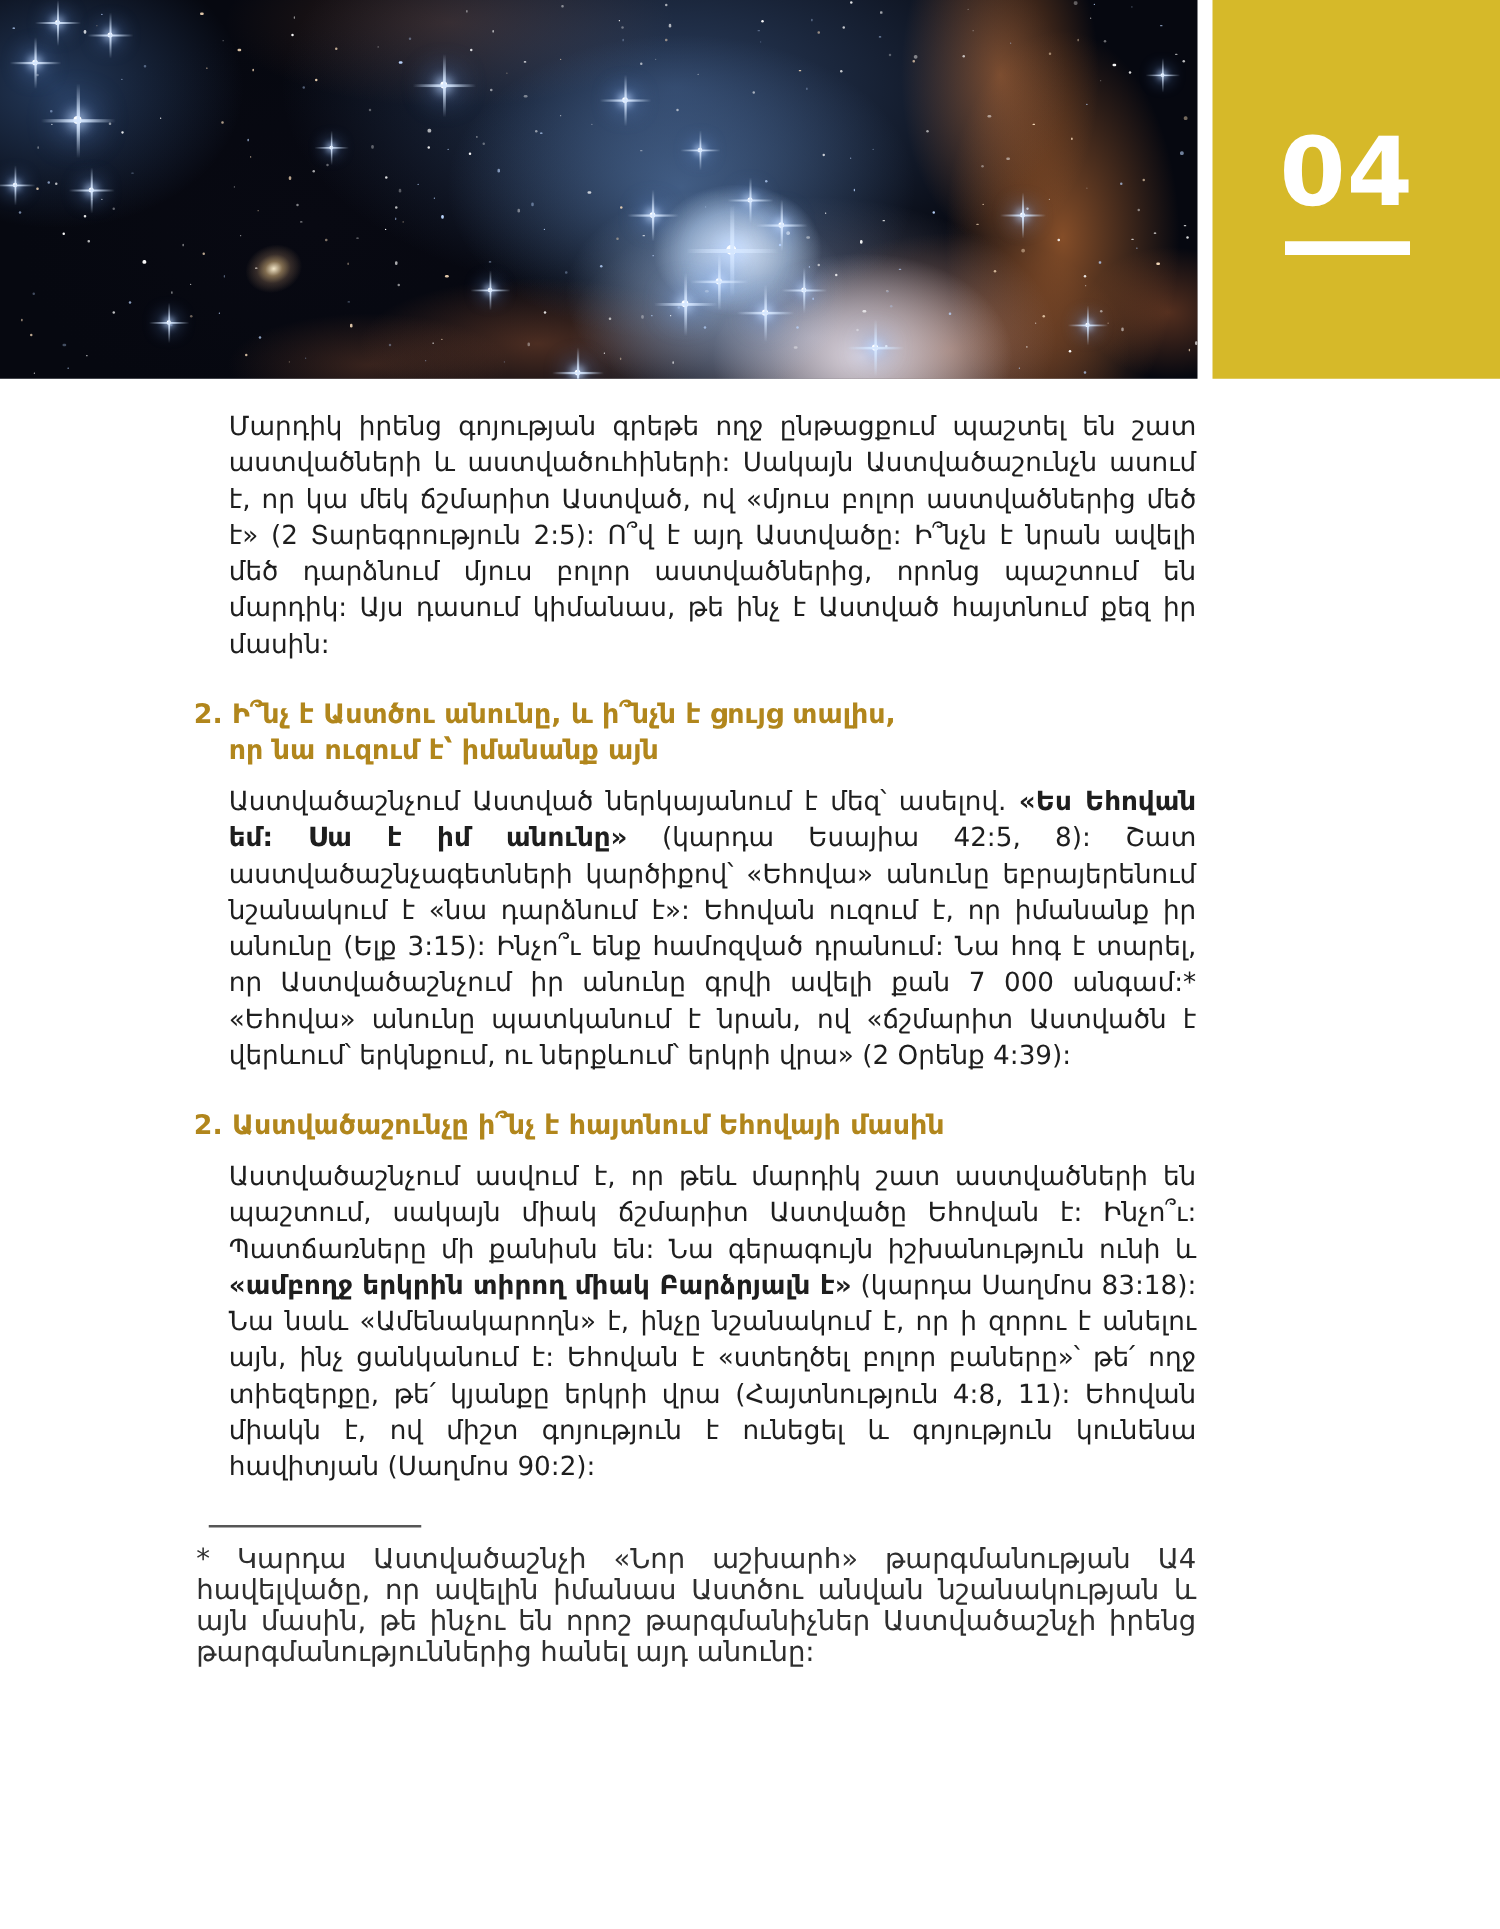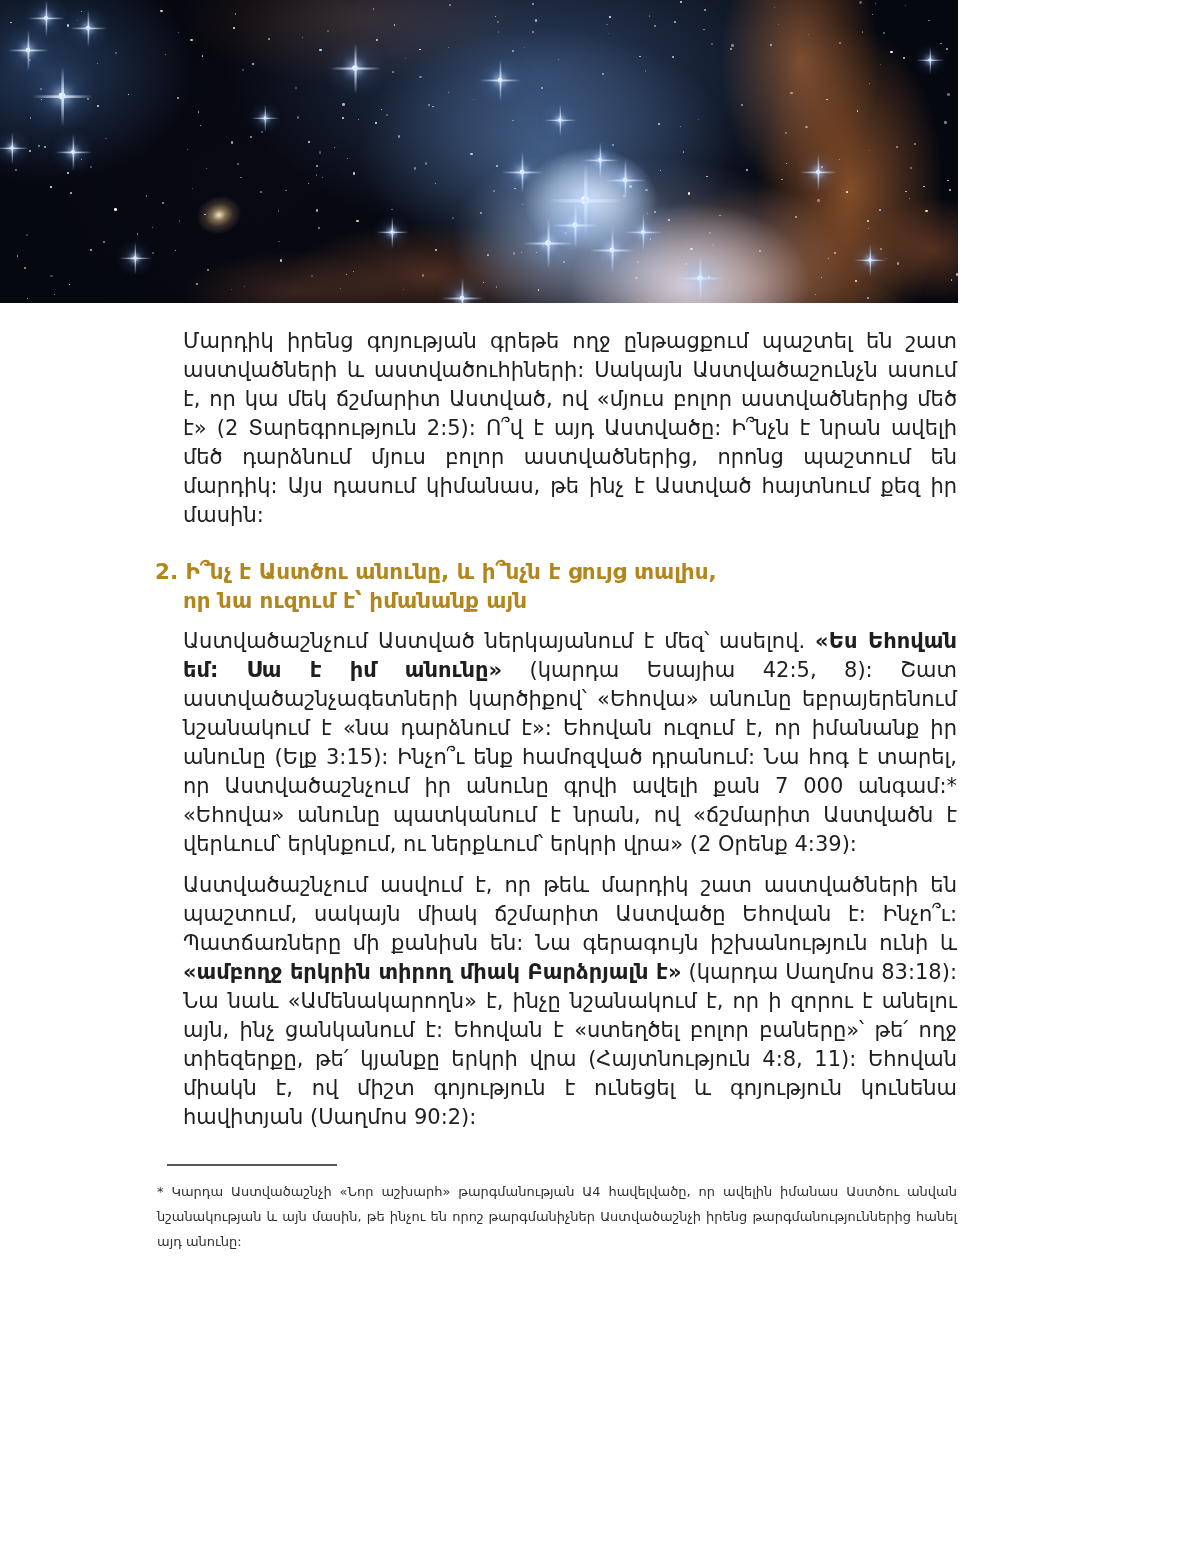--- a/index.html
+++ b/index.html
@@ -85,21 +85,21 @@
   .section-heading {
     margin: 27px 0 0 0; font-size: 21.5px; line-height: 29px; font-weight: bold;
     color: var(--heading-gold, #b1861c);
     padding-left: 28px; text-indent: -28px; white-space: pre-line;
   }
   .section-body { margin-top: 12px; }
   .footnote-sep {
     width: 170px; height: 0; border-top: 2px solid #565656; margin: 32px 0 0 12px;
   }
   .footnote {
-    margin: 13px 0 0 2px; font-size: 13px; line-height: 25px; color: #2f2f2f;
+    margin: 13px 0 0 2px; font-size: 22px; line-height: 25px; color: #2f2f2f;
     text-align: justify;
   }
 </style>
 </head>
 <body>
 
 <div class="page">
 
   <div class="hero">
     <div class="hero-image">
@@ -375,30 +375,37 @@
           <div class="bigstar" style="left: 392px; top: 232px; transform: translate(-50%, -50%) scale(0.7);"></div>
           <div class="bigstar" style="left: 560px; top: 120px; transform: translate(-50%, -50%) scale(0.7);"></div>
           <div class="bigstar" style="left: 625px; top: 180px; transform: translate(-50%, -50%) scale(0.9);"></div>
           <div class="bigstar" style="left: 870px; top: 260px; transform: translate(-50%, -50%) scale(0.7);"></div>
           <div class="bigstar" style="left: 930px; top: 60px; transform: translate(-50%, -50%) scale(0.6);"></div>
           <div class="bigstar" style="left: 600px; top: 160px; transform: translate(-50%, -50%) scale(0.8);"></div>
           <div class="bigstar" style="left: 575px; top: 225px; transform: translate(-50%, -50%) scale(1);"></div>
         </div>
       <div class="galaxy"></div>
     </div>
+    <div class="page-badge">
+      <div class="badge-inner">
+        <div class="badge-number">04</div>
+        <div class="badge-underline"></div>
+      </div>
+    </div>
   </div>
 
 
   <div class="content">
 
     <p class="para"><span>Մարդիկ իրենց գոյության գրեթե ողջ ընթացքում պաշտել են շատ աստվածների և աստվածուհիների: Սակայն Աստվածաշունչն ասում է, որ կա մեկ ճշմարիտ Աստված, ով «մյուս բոլոր աստվածներից մեծ է» (2 Տարեգրություն 2:5): Ո՞վ է այդ Աստվածը: Ի՞նչն է նրան ավելի մեծ դարձնում մյուս բոլոր աստվածներից, որոնց պաշտում են մարդիկ: Այս դասում կիմանաս, թե ինչ է Աստված հայտնում քեզ իր մասին:</span></p>
 
     <h2 class="section-heading">2. Ի՞նչ է Աստծու անունը, և ի՞նչն է ցույց տալիս,
 որ նա ուզում է՝ իմանանք այն</h2>
     <p class="para section-body"><span>Աստվածաշնչում Աստված ներկայանում է մեզ՝ ասելով. </span><span class="b">«Ես Եհովան եմ: Սա է իմ անունը»</span><span> (կարդա Եսայիա 42:5, 8): Շատ աստվածաշնչագետների կարծիքով՝ «Եհովա» անունը եբրայերենում նշանակում է «նա դարձնում է»: Եհովան ուզում է, որ իմանանք իր անունը (Ելք 3:15): Ինչո՞ւ ենք համոզված դրանում: Նա հոգ է տարել, որ Աստվածաշնչում իր անունը գրվի ավելի քան 7 000 անգամ:* «Եհովա» անունը պատկանում է նրան, ով «ճշմարիտ Աստվածն է վերևում՝ երկնքում, ու ներքևում՝ երկրի վրա» (2 Օրենք 4:39):</span></p>
 
+    <h2 class="section-heading">2. Աստվածաշունչը ի՞նչ է հայտնում Եհովայի մասին</h2>
     <p class="para section-body"><span>Աստվածաշնչում ասվում է, որ թեև մարդիկ շատ աստվածների են պաշտում, սակայն միակ ճշմարիտ Աստվածը Եհովան է: Ինչո՞ւ: Պատճառները մի քանիսն են: Նա գերագույն իշխանություն ունի և </span><span class="b">«ամբողջ երկրին տիրող միակ Բարձրյալն է»</span><span> (կարդա Սաղմոս 83:18): Նա նաև «Ամենակարողն» է, ինչը նշանակում է, որ ի զորու է անելու այն, ինչ ցանկանում է: Եհովան է «ստեղծել բոլոր բաները»՝ թե՛ ողջ տիեզերքը, թե՛ կյանքը երկրի վրա (Հայտնություն 4:8, 11): Եհովան միակն է, ով միշտ գոյություն է ունեցել և գոյություն կունենա հավիտյան (Սաղմոս 90:2):</span></p>
 
     <div class="footnote-sep"></div>
     <p class="footnote">* Կարդա Աստվածաշնչի «Նոր աշխարհ» թարգմանության Ա4 հավելվածը, որ ավելին իմանաս Աստծու անվան նշանակության և այն մասին, թե ինչու են որոշ թարգմանիչներ Աստվածաշնչի իրենց թարգմանություններից հանել այդ անունը:</p>
   </div>
 
 </div>
 
 </body></html>

